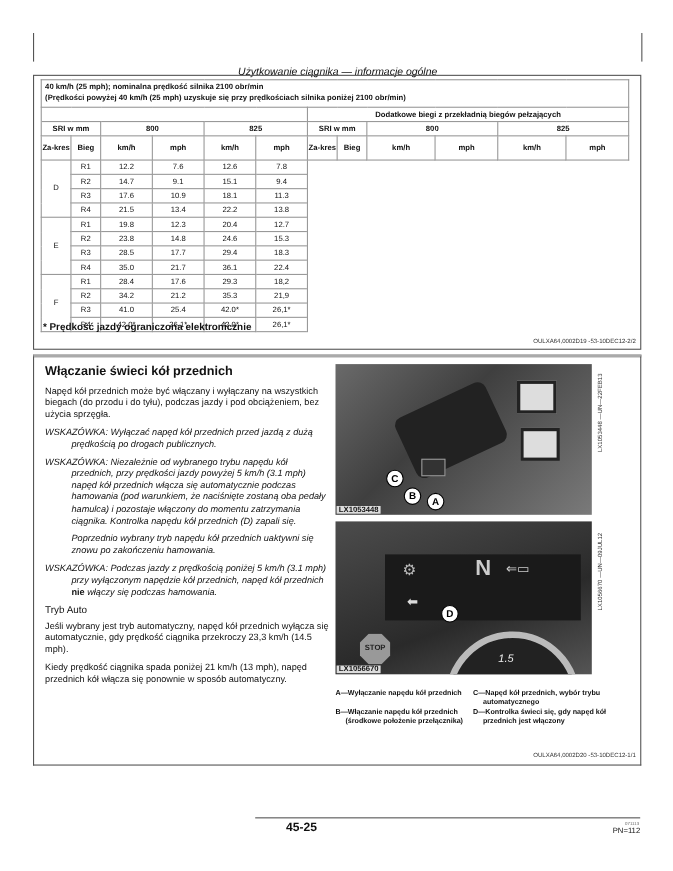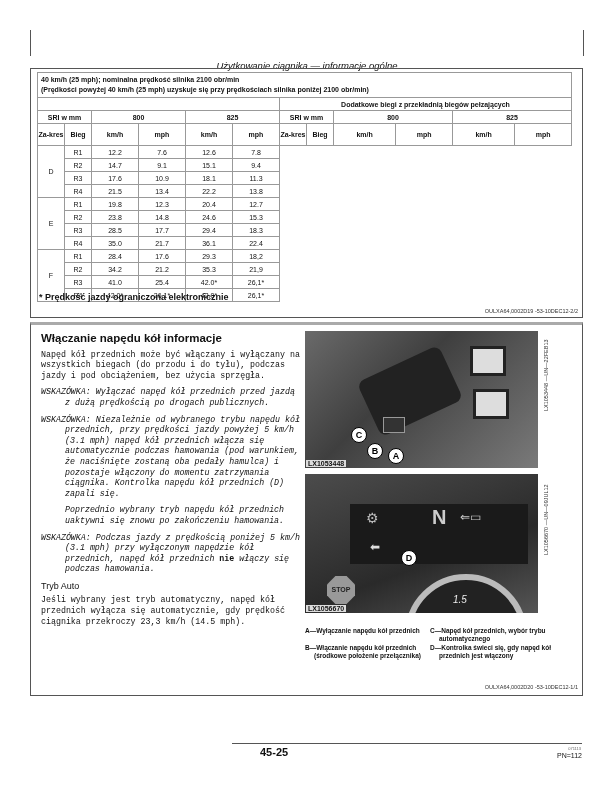--- a/index.html
+++ b/index.html
@@ -11,21 +11,21 @@
   table.spd td{border:1px solid #999;text-align:center;padding:0;height:12px;line-height:11px;}
   table.spd td.cap{text-align:left;font-weight:bold;padding:2px 3px;line-height:10px;height:auto;}
   table.spd td.hb{font-weight:bold;}
   table.spd td.blank{border:none;border-left:1px solid #999;}
   .note{position:absolute;left:8px;top:223px;font-size:9px;font-weight:bold;}
   .ref1{position:absolute;right:4px;top:239px;font-size:5.5px;color:#333;}
   .box2{position:absolute;left:30px;top:322px;width:551px;height:370px;border:1px solid #555;border-top:3px solid #aaa;}
   .col{position:absolute;left:10px;top:8px;width:262px;font-size:8.3px;line-height:10.6px;}
   .col h2{font-size:11.5px;margin:0 0 6px 0;font-weight:bold;}
   .col h3{font-size:9px;margin:6px 0 4px 0;font-weight:normal;}
-  .col p{margin:0 3px 6px 0;font-family:Liberation Mono, monospace;}
+  .col p{margin:0 3px 6px 0;}
   .col p.tip{font-style:italic;padding-left:24px;text-indent:-24px;}
   .col p.tipc{font-style:italic;padding-left:24px;}
   .photo{position:absolute;left:274px;width:233px;background:#555;overflow:hidden;}
   .ph1{top:6px;height:137px;background:linear-gradient(135deg,#6a6a6a,#3f3f3f 40%,#7a7a7a);}
   .ph2{top:149px;height:139px;background:linear-gradient(160deg,#4c4c4c,#2a2a2a 60%,#555);}
   .phlabel{position:absolute;left:1px;bottom:1px;background:#ddd;color:#111;font-size:7px;padding:0 2px;font-weight:bold;}
   .vcap{position:absolute;left:512px;font-size:5.5px;color:#333;transform:rotate(-90deg);transform-origin:left top;white-space:nowrap;}
   .callout{position:absolute;width:14px;height:14px;border-radius:50%;background:#fff;border:1.5px solid #000;font-size:9px;font-weight:bold;text-align:center;line-height:14px;color:#000;}
   .legend{position:absolute;left:274px;top:302px;width:260px;font-size:6.5px;font-weight:bold;line-height:8px;}
   .legend .li{position:absolute;width:125px;padding-left:9px;text-indent:-9px;}
@@ -166,28 +166,29 @@
           <td>26,1*</td>
         </tr>
       </tbody>
   </table>
   <div class="note">* Prędkość jazdy ograniczona elektronicznie</div>
   <div class="ref1">OULXA64,0002D19 -53-10DEC12-2/2</div>
 </div>
 
 <div class="box2">
   <div class="col">
-    <h2>Włączanie napędu kół informacje</h2>
+    <h2>Włączanie świeci kół przednich</h2>
     <p>Napęd kół przednich może być włączany i wyłączany na wszystkich biegach (do przodu i do tyłu), podczas jazdy i pod obciążeniem, bez użycia sprzęgła.</p>
     <p class="tip">WSKAZÓWKA: Wyłączać napęd kół przednich przed jazdą z dużą prędkością po drogach publicznych.</p>
     <p class="tip">WSKAZÓWKA: Niezależnie od wybranego trybu napędu kół przednich, przy prędkości jazdy powyżej 5 km/h (3.1 mph) napęd kół przednich włącza się automatycznie podczas hamowania (pod warunkiem, że naciśnięte zostaną oba pedały hamulca) i pozostaje włączony do momentu zatrzymania ciągnika. Kontrolka napędu kół przednich (D) zapali się.</p>
     <p class="tipc">Poprzednio wybrany tryb napędu kół przednich uaktywni się znowu po zakończeniu hamowania.</p>
     <p class="tip"><span>WSKAZÓWKA: Podczas jazdy z prędkością poniżej 5 km/h (3.1 mph) przy wyłączonym napędzie kół przednich, napęd kół przednich </span><b style="font-style:normal">nie</b><span> włączy się podczas hamowania.</span></p>
     <h3>Tryb Auto</h3>
     <p>Jeśli wybrany jest tryb automatyczny, napęd kół przednich wyłącza się automatycznie, gdy prędkość ciągnika przekroczy 23,3 km/h (14.5 mph).</p>
+    <p>Kiedy prędkość ciągnika spada poniżej 21 km/h (13 mph), napęd przednich kół włącza się ponownie w sposób automatyczny.</p>
   </div>
 
   <div class="photo ph1">
     <div style="position:absolute;left:60px;top:30px;width:90px;height:60px;background:#222;transform:rotate(-25deg);border-radius:8px;"></div>
     <div style="position:absolute;left:165px;top:15px;width:30px;height:24px;background:#ddd;border:3px solid #222;"></div>
     <div style="position:absolute;left:168px;top:58px;width:30px;height:24px;background:#ddd;border:3px solid #222;"></div>
     <div style="position:absolute;left:78px;top:86px;width:20px;height:14px;background:#333;border:1px solid #999;"></div>
     <div class="callout" style="left:46px;top:96px;">C</div>
     <div class="callout" style="left:62px;top:112px;">B</div>
     <div class="callout" style="left:83px;top:117px;">A</div>

